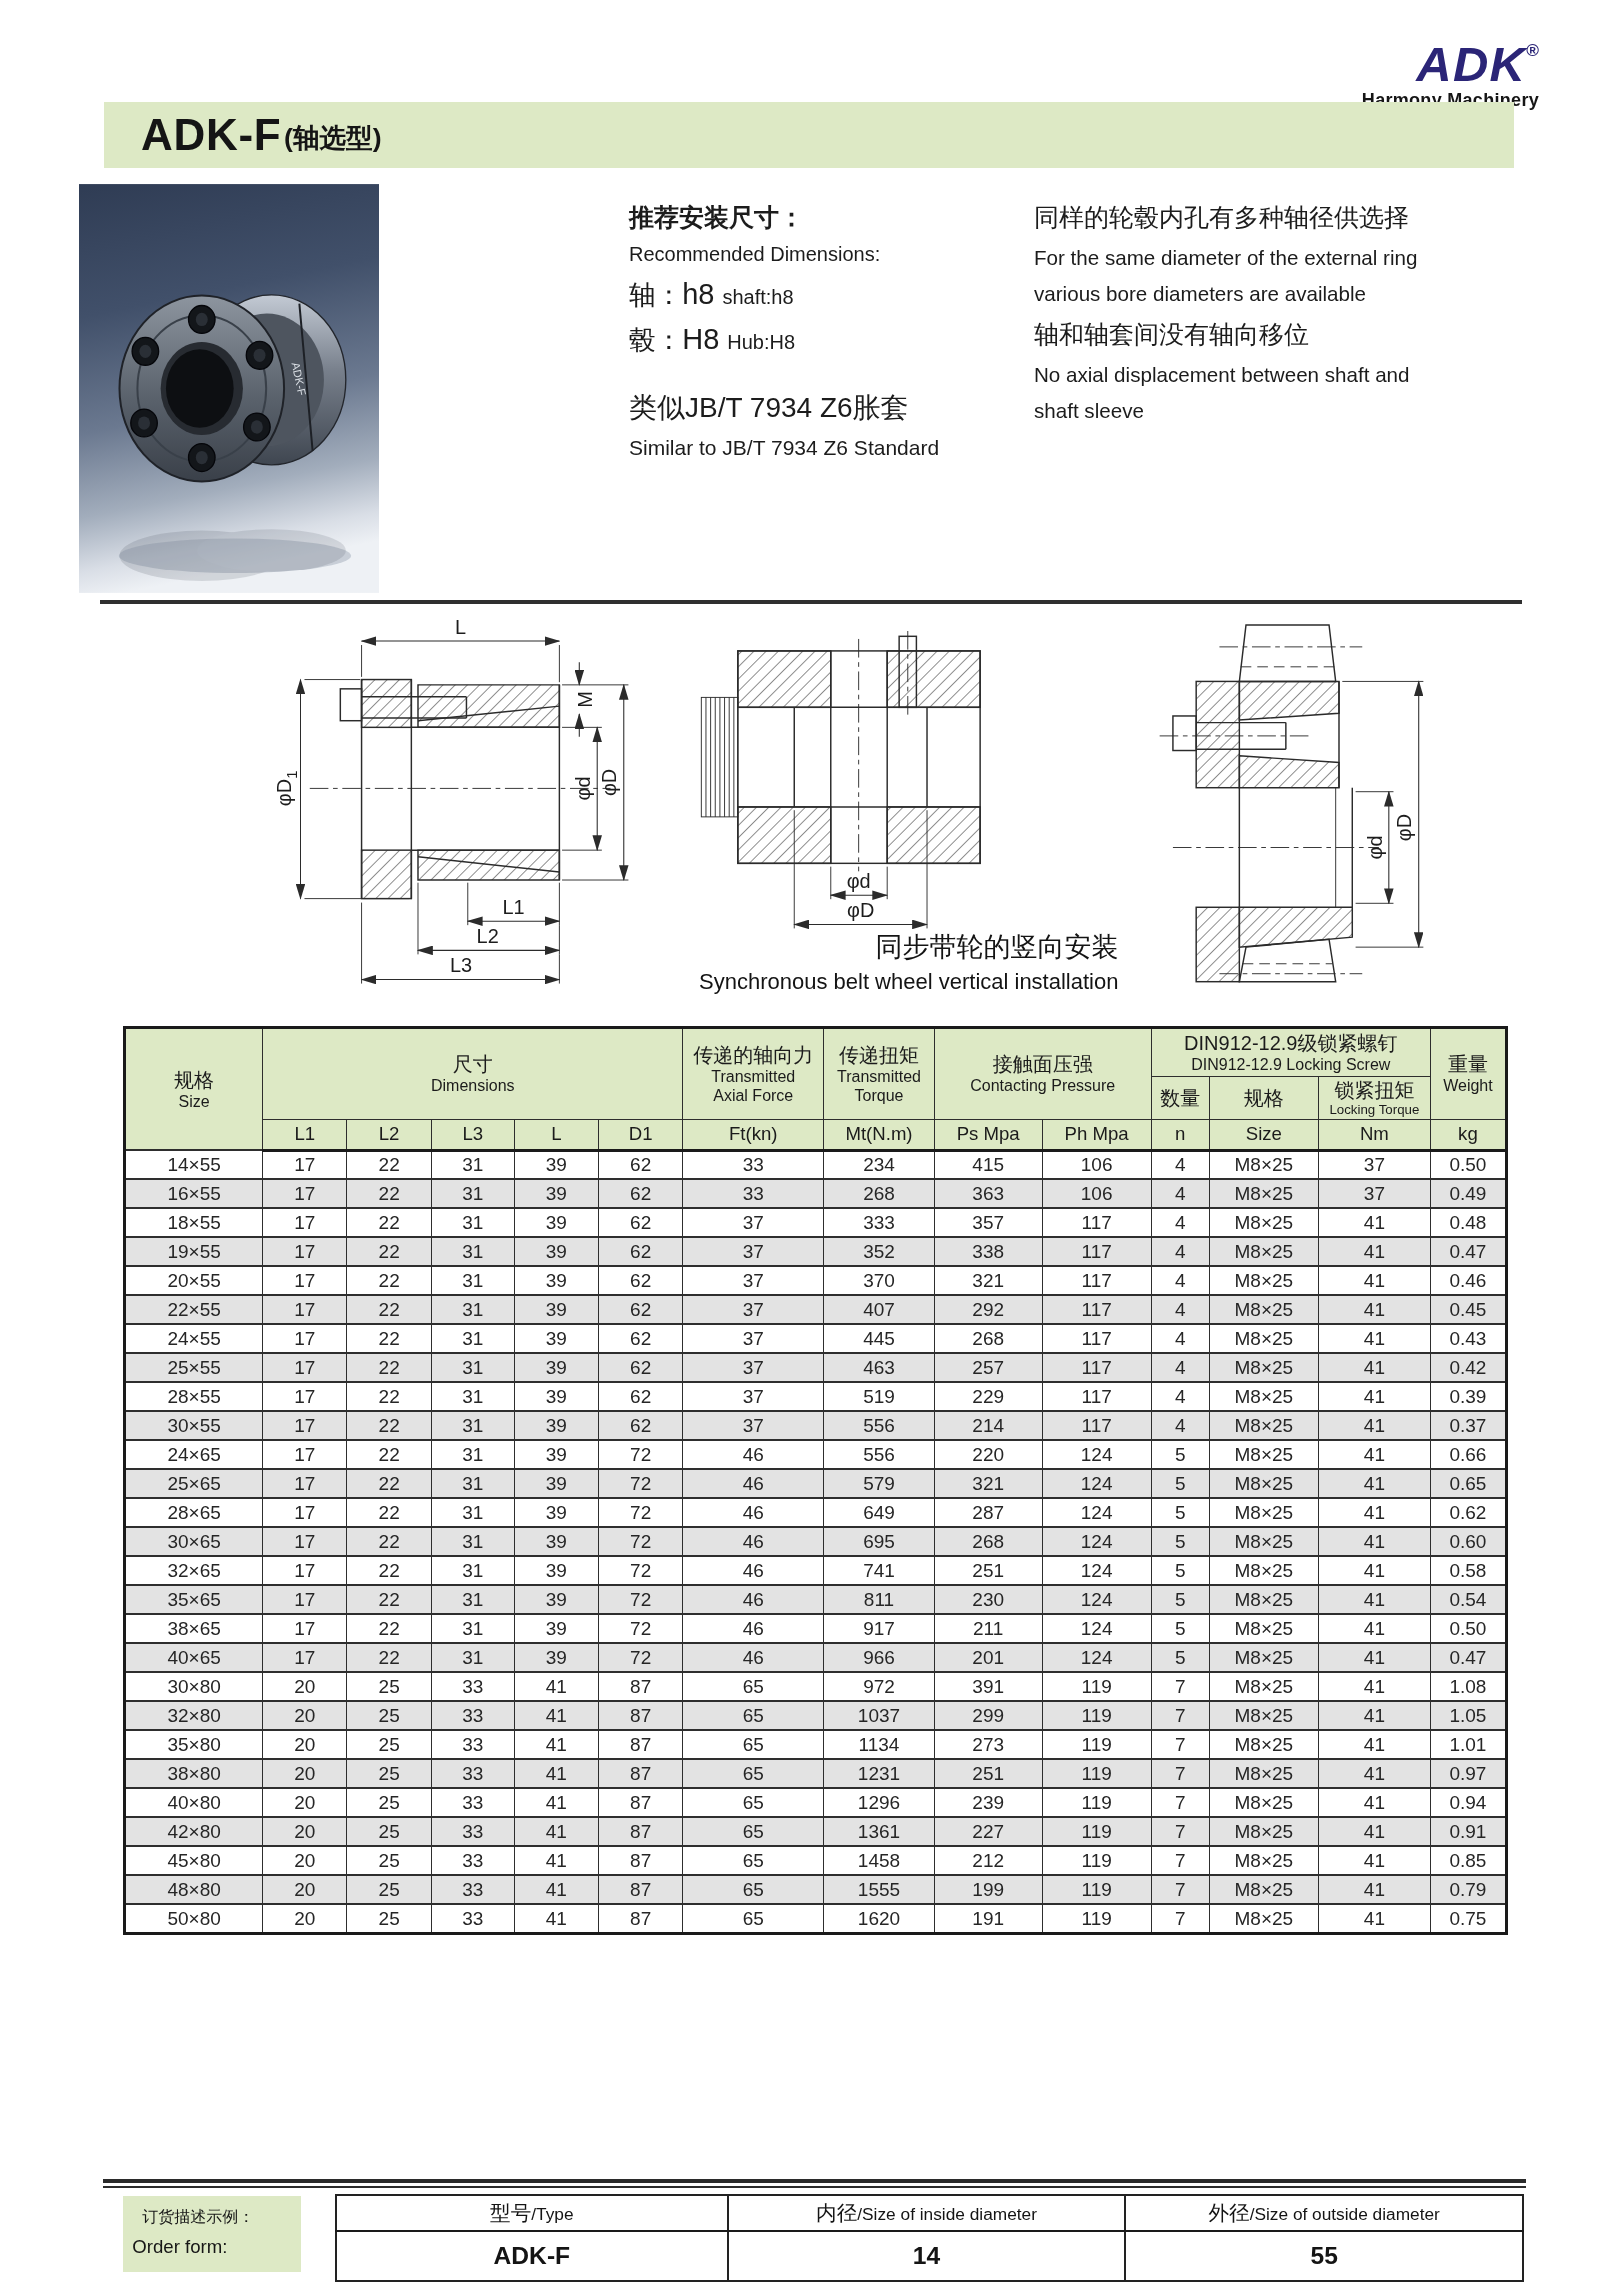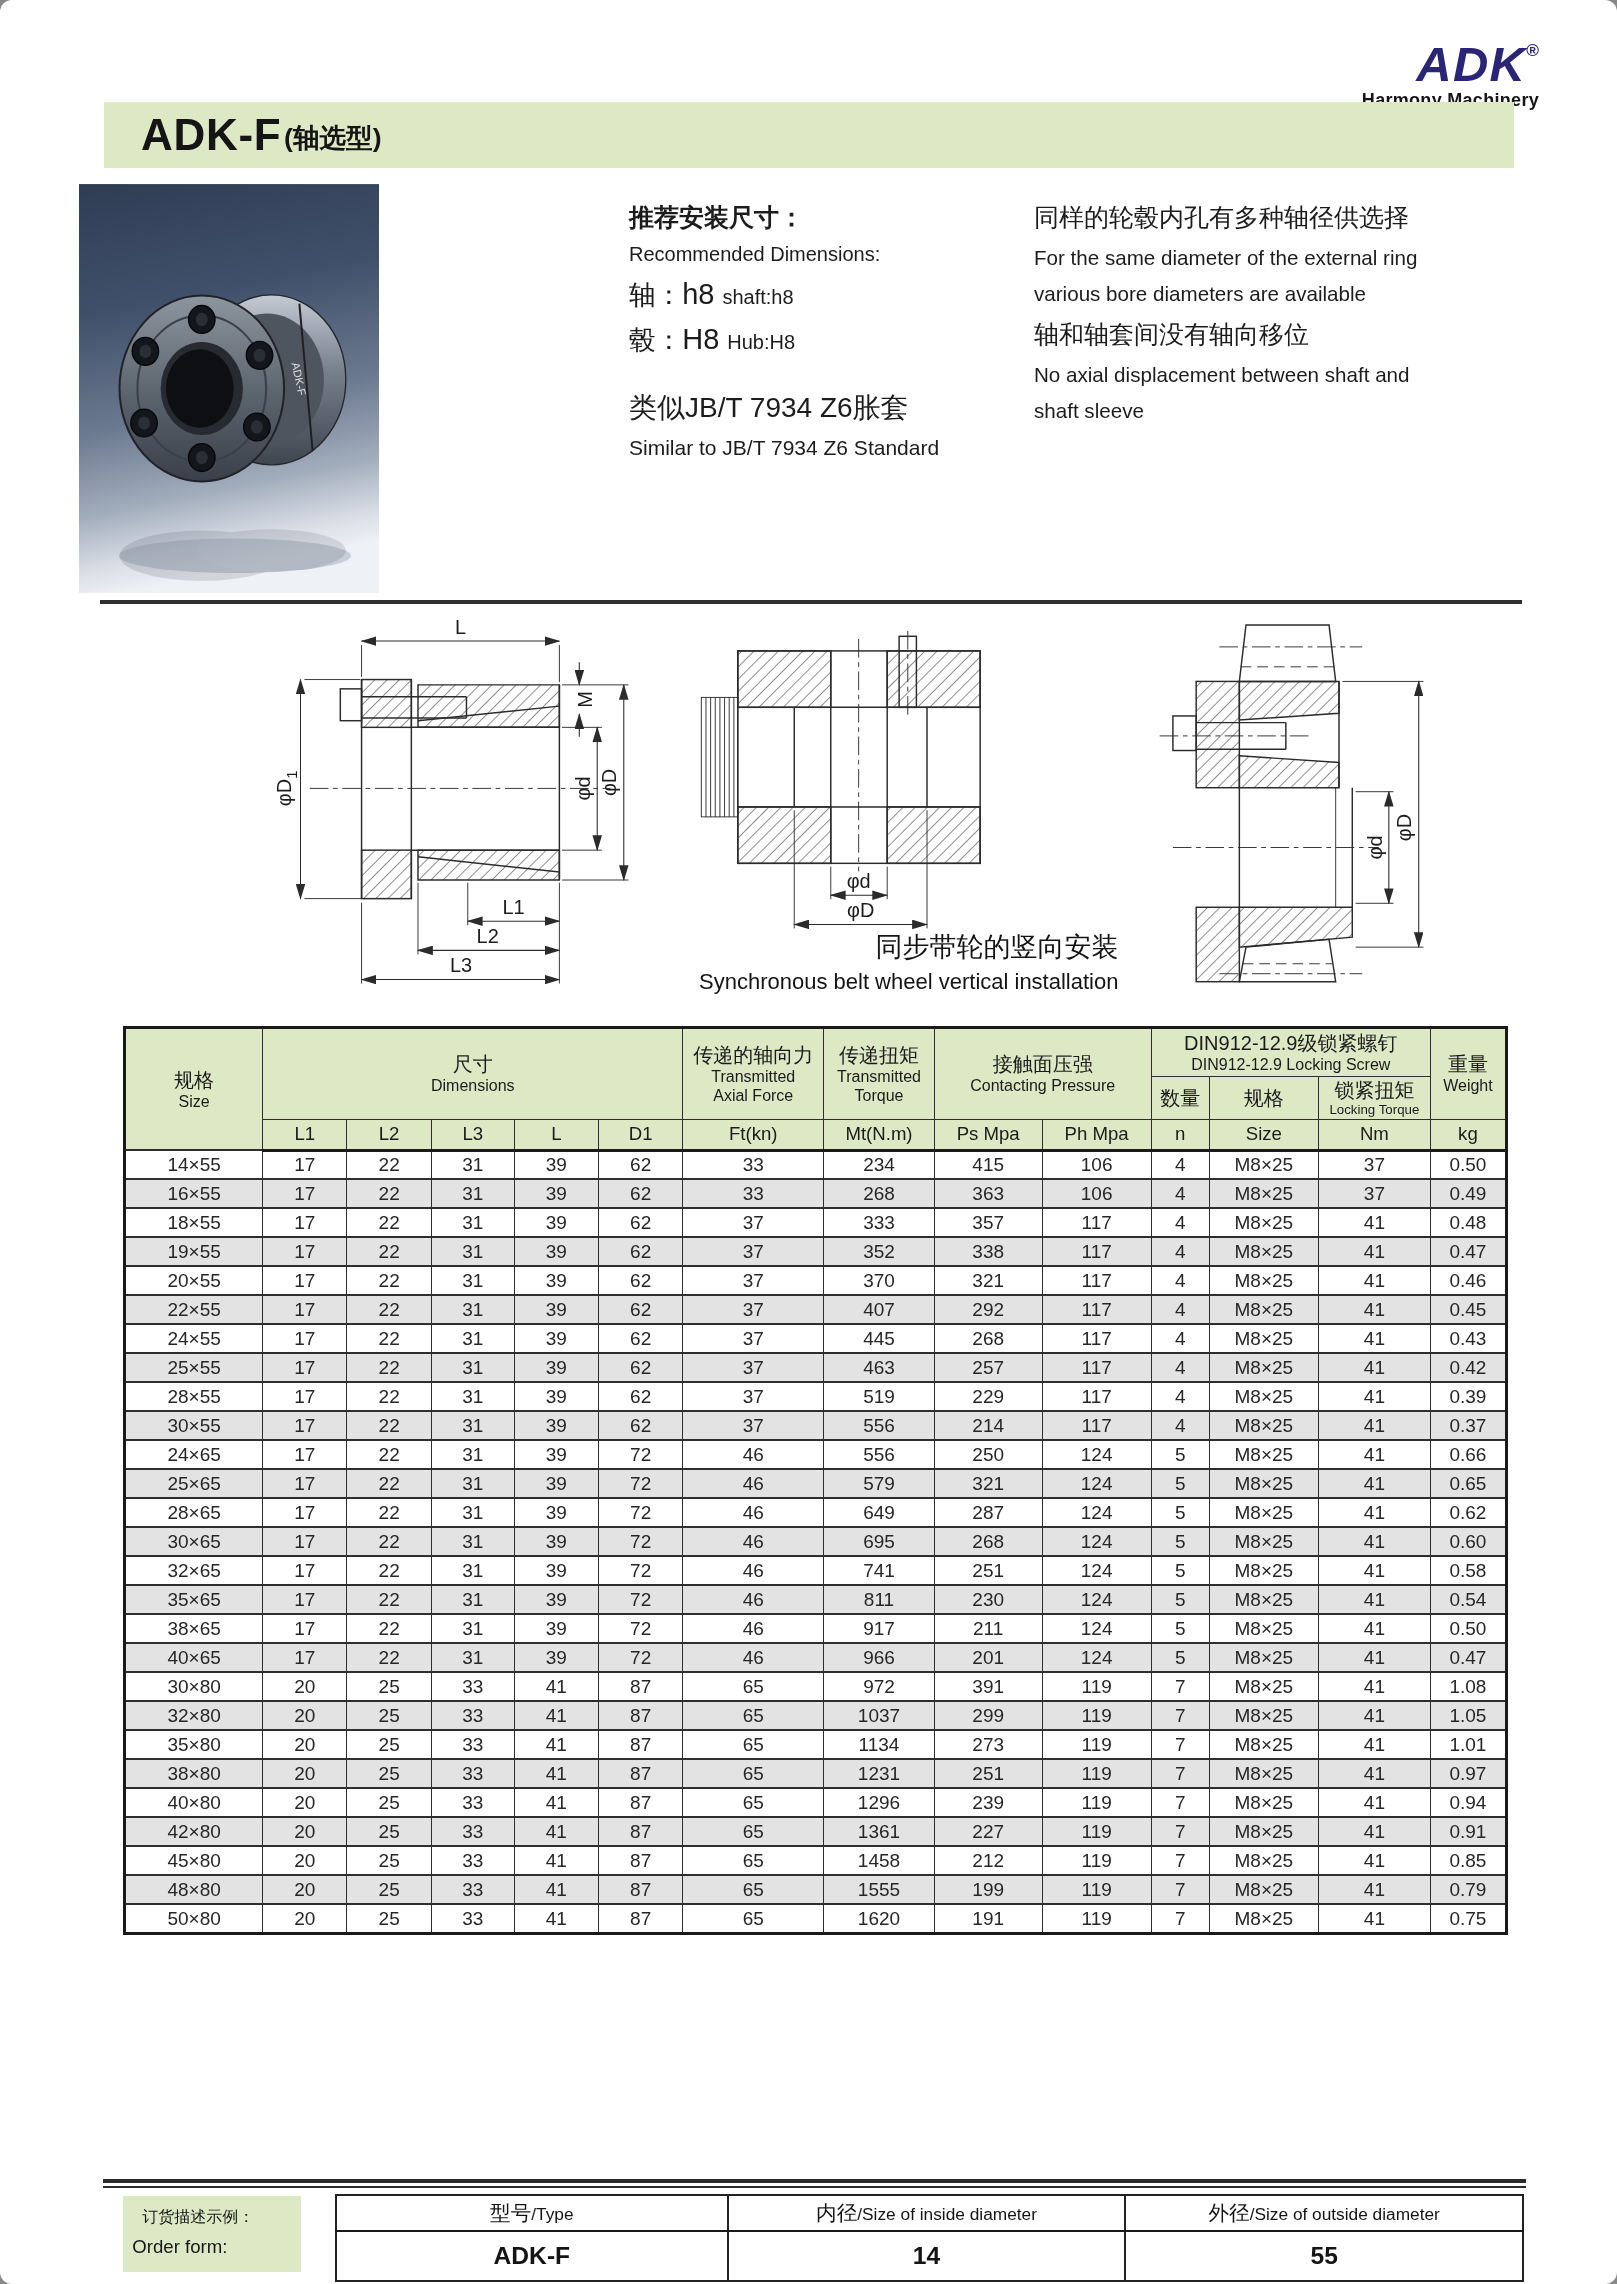--- a/index.html
+++ b/index.html
@@ -1,17 +1,17 @@
 <!DOCTYPE html>
 <html style="font-size:10.6px"><head>
 <meta charset="utf-8">
 <style>
   html,body{margin:0;padding:0;background:#888;}
   *{box-sizing:border-box;font-family:"Liberation Sans","DejaVu Sans",sans-serif;}
-  .page{position:relative;width:1617px;height:2284px;background:#ffffff;overflow:hidden;margin:0 auto;border-radius:12px;}
+  .page{position:relative;width:1617px;height:2284px;background:#ffffff;overflow:hidden;margin:0 auto;}
 
   
   .brand{position:absolute;right:78px;top:25px;text-align:right;}
   .brand-logo{font-family:"Liberation Serif","DejaVu Serif",serif;font-style:italic;font-weight:900;
     font-size:49px;line-height:50px;color:#2b2577;letter-spacing:1.3px;}
   .brand-logo sup{font-size:17.3px;font-style:normal;vertical-align:25px;letter-spacing:0;}
   .brand-tagline{font-size:18px;font-weight:bold;color:#161616;letter-spacing:0.3px;margin-top:0px;}
 
   
   .title-bar{position:absolute;left:104px;top:102px;width:1410px;height:66px;background:#dde9c5;
@@ -569,21 +569,21 @@
         </tr>
         <tr>
           <td>24×65</td>
           <td>17</td>
           <td>22</td>
           <td>31</td>
           <td>39</td>
           <td>72</td>
           <td>46</td>
           <td>556</td>
-          <td>250</td>
+          <td>220</td>
           <td>124</td>
           <td>5</td>
           <td>M8×25</td>
           <td>41</td>
           <td>0.66</td>
         </tr>
         <tr class="alt">
           <td>25×65</td>
           <td>17</td>
           <td>22</td>

